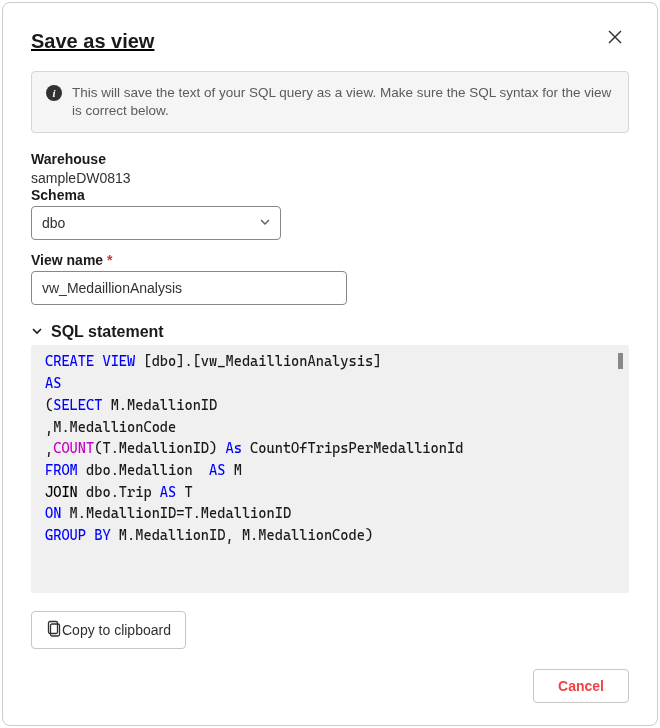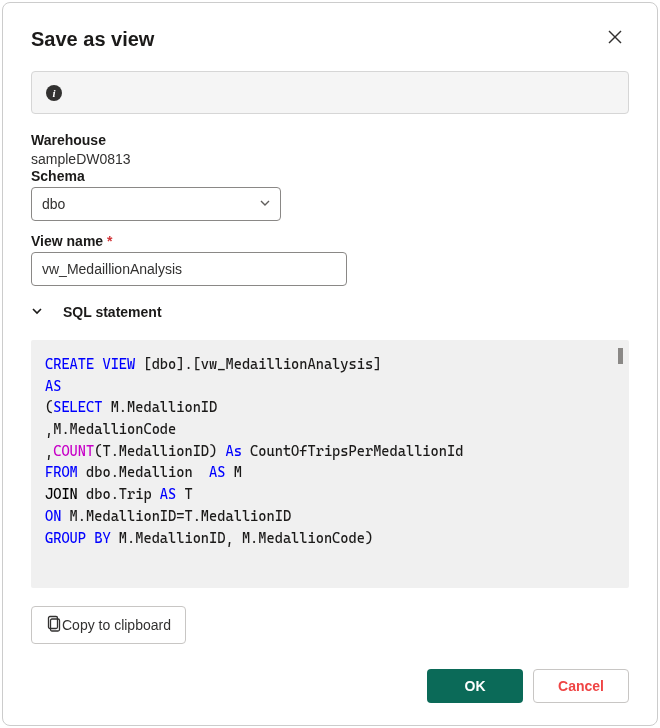--- a/index.html
+++ b/index.html
@@ -17,22 +17,23 @@
     margin: 2px;
     border: 1px solid #ccc;
     border-radius: 8px;
     padding: 22px 28px;
     position: relative;
     background: #fff;
   }
   .header-row {
     display: flex;
     justify-content: space-between;
-    align-items: center;
+    align-items: flex-end;
     margin-bottom: 18px;
+    text-decoration: underline;
   }
   .dialog-title {
     font-size: 20px;
     font-weight: 600;
     color: #1b1a19;
   }
   .close-btn {
     width: 28px; height: 28px;
     display: flex; align-items: center; justify-content: center;
     cursor: pointer;
@@ -102,31 +103,31 @@
     right: 10px; top: 50%;
     transform: translateY(-50%);
     pointer-events: none;
     color: #605e5c;
   }
   .select-wrap .chev svg { width: 12px; height: 12px; }
   .text-wrap { width: 316px; margin-bottom: 18px; }
   .collapser {
     display: flex;
     align-items: center;
-    gap: 20px;
-    font-size: 14px;
-    font-weight: 600;
-    color: #1b1a19;
-    cursor: pointer;
-    margin-bottom: 20px;
+    gap: 8px;
+    font-size: 16px;
+    font-weight: 600;
+    color: #1b1a19;
+    cursor: pointer;
+    margin-bottom: 4px;
   }
   .collapser svg { width: 12px; height: 12px; }
   .sql-box {
     background: #f0f0f0;
-    padding: 14px 14px;
+    padding: 6px 14px;
     font-family: "Cascadia Mono", Consolas, "Courier New", monospace;
     font-size: 14px;
     line-height: 1.55;
     color: #1b1a19;
     white-space: pre;
     overflow: auto;
     border-radius: 2px;
     margin-bottom: 18px;
     height: 248px;
     position: relative;
@@ -196,20 +197,21 @@
         <svg viewBox="0 0 16 16" stroke="currentColor" stroke-width="1.4" fill="none">
           <line x1="2" y1="2" x2="14" y2="14"></line>
             <line x1="14" y1="2" x2="2" y2="14"></line>
         </svg>
       </span>
     </div>
   </div>
 
   <div class="info-banner">
     <span class="icon">i</span>
+    <span>This will save the text of your SQL query as a view. Make sure the SQL syntax for the view is correct below.</span>
   </div>
 
   <div class="field-label">Warehouse</div>
   <div class="field-value">sampleDW0813</div>
 
   <div class="field-label">Schema</div>
   <div class="select-wrap">
     <input class="select" readonly="" value="dbo" style="">
     <span class="chev">
       <svg viewBox="0 0 12 12" stroke="currentColor" stroke-width="1.4" fill="none">
@@ -249,17 +251,16 @@
     <span>
       <svg viewBox="0 0 16 18" fill="none" stroke="currentColor" stroke-width="1.3">
         <rect x="4.5" y="4" width="9" height="12" rx="1.5"></rect>
         <rect x="2.5" y="1.5" width="9" height="12" rx="1.5"></rect>
       </svg>
     </span>
     <span>Copy to clipboard</span>
   </button>
 
   <div class="footer">
-    <button class="btn btn-primary">OK</button>
     <button class="btn btn-secondary">Cancel</button>
   </div>
 
 </div>
 
 </body></html>

